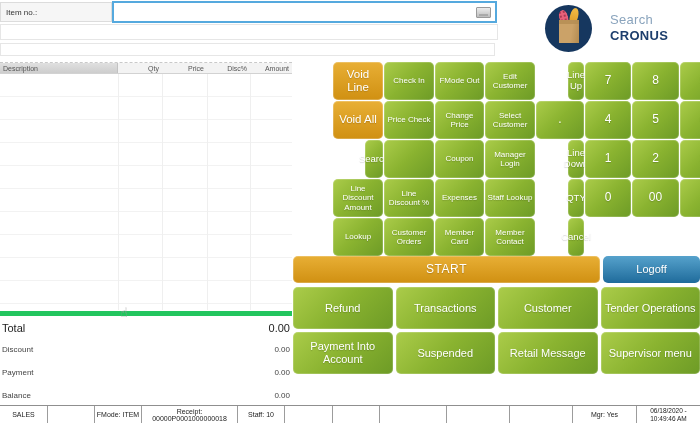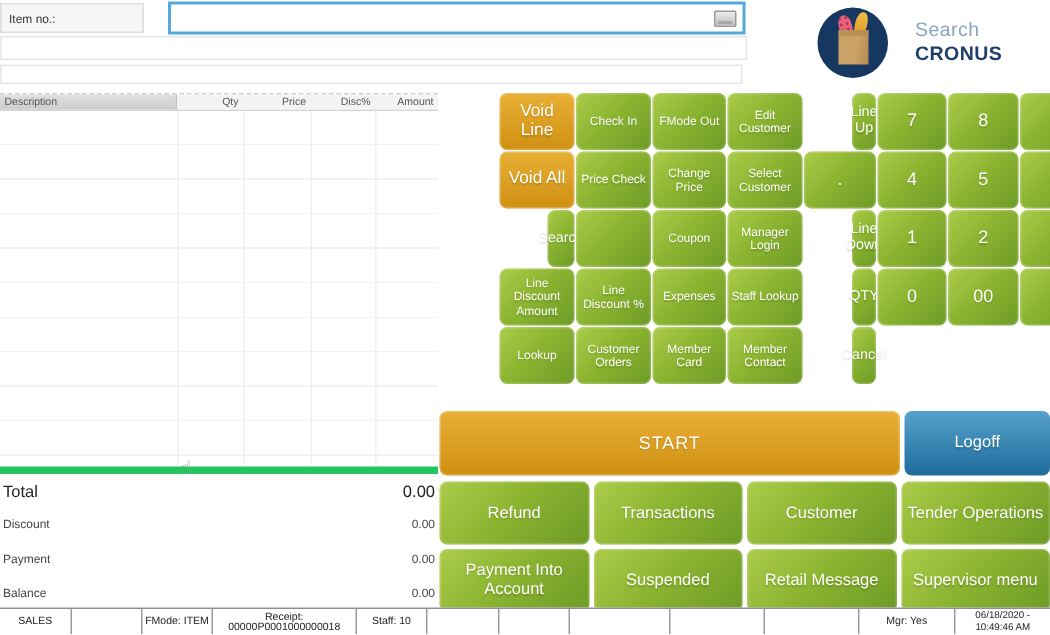--- a/index.html
+++ b/index.html
@@ -1,20 +1,20 @@
 <!DOCTYPE html>
 <html><head>
 <meta charset="utf-8">
 <style>
   html,body{margin:0;padding:0;background:#fff;}
   body{font-family:"Liberation Sans", sans-serif;}
   .root{position:relative;width:700px;height:423px;background:#ffffff;overflow:hidden;}
 
   
-  .item-label{position:absolute;left:0;top:2px;width:96px;height:20px;background:#f6f6f6;
+  .item-label{position:absolute;left:0;top:2px;width:112px;height:20px;background:#f6f6f6;
     border:1px solid #dcdcdc;box-sizing:border-box;display:flex;align-items:center;
     padding-left:5px;font-size:8px;color:#333;}
   .item-input-wrap{position:absolute;left:112px;top:1px;width:385px;height:22px;
     border:2px solid #55a9de;box-sizing:border-box;background:#fff;}
   .item-input{position:absolute;left:0;top:0;width:100%;height:100%;border:none;outline:none;
     font-size:10px;padding:0 20px 0 4px;box-sizing:border-box;background:transparent;}
   .kbd-icon{position:absolute;right:4px;top:4px;width:13px;height:9px;
     background:linear-gradient(#ececec,#bdbdbd);border:1px solid #9a9a9a;border-radius:1px;}
   .kbd-keys{position:absolute;left:2px;right:2px;bottom:1px;height:2px;background:#8f8f8f;opacity:.55;}
 
@@ -54,21 +54,21 @@
     box-sizing:border-box;padding:6px 2px 0 2px;}
   .t-row{display:flex;justify-content:space-between;align-items:baseline;}
   .t-main{font-size:11px;color:#222;height:23px;}
   .t-sub{font-size:8px;color:#444;height:23px;}
 
   
   .btn-panel{position:absolute;left:293px;top:62px;width:407px;}
   .grid-a{display:grid;grid-template-columns:50px 50px 49px 50px 48px 46px 47px 46px;
     grid-template-rows:repeat(5,38px);gap:1px;padding-left:40px;}
   .grid-b{margin-top:4px;display:grid;grid-template-columns:repeat(4,1fr);grid-template-rows:42px 42px;gap:3px;}
-  .start-row{margin-top:18px;display:flex;height:43px;justify-content:space-between;}
+  .start-row{margin-top:0;display:flex;height:27px;justify-content:space-between;}
   .btn{border:none;border-radius:5px;color:#fff;font-family:"Liberation Sans",sans-serif;
     font-size:8px;line-height:1.15;padding:1px 2px;cursor:pointer;
     text-shadow:0 1px 1px rgba(0,0,0,.18);display:flex;align-items:center;justify-content:center;text-align:center;}
   .green{background:linear-gradient(135deg,#abcc4a 0%,#8ab330 48%,#6d9b26 100%);
     box-shadow:inset 0 0 0 1px rgba(255,255,255,.18);}
   .orange{background:linear-gradient(180deg,#e8af35 0%,#d09012 100%);
     box-shadow:inset 0 0 0 1px rgba(255,255,255,.22);}
   .blue{background:linear-gradient(180deg,#56a2cc 0%,#1f6b9b 100%);}
   .f-lg{font-size:11.5px;}
   .f-md{font-size:9.5px;margin-left:32px;}

